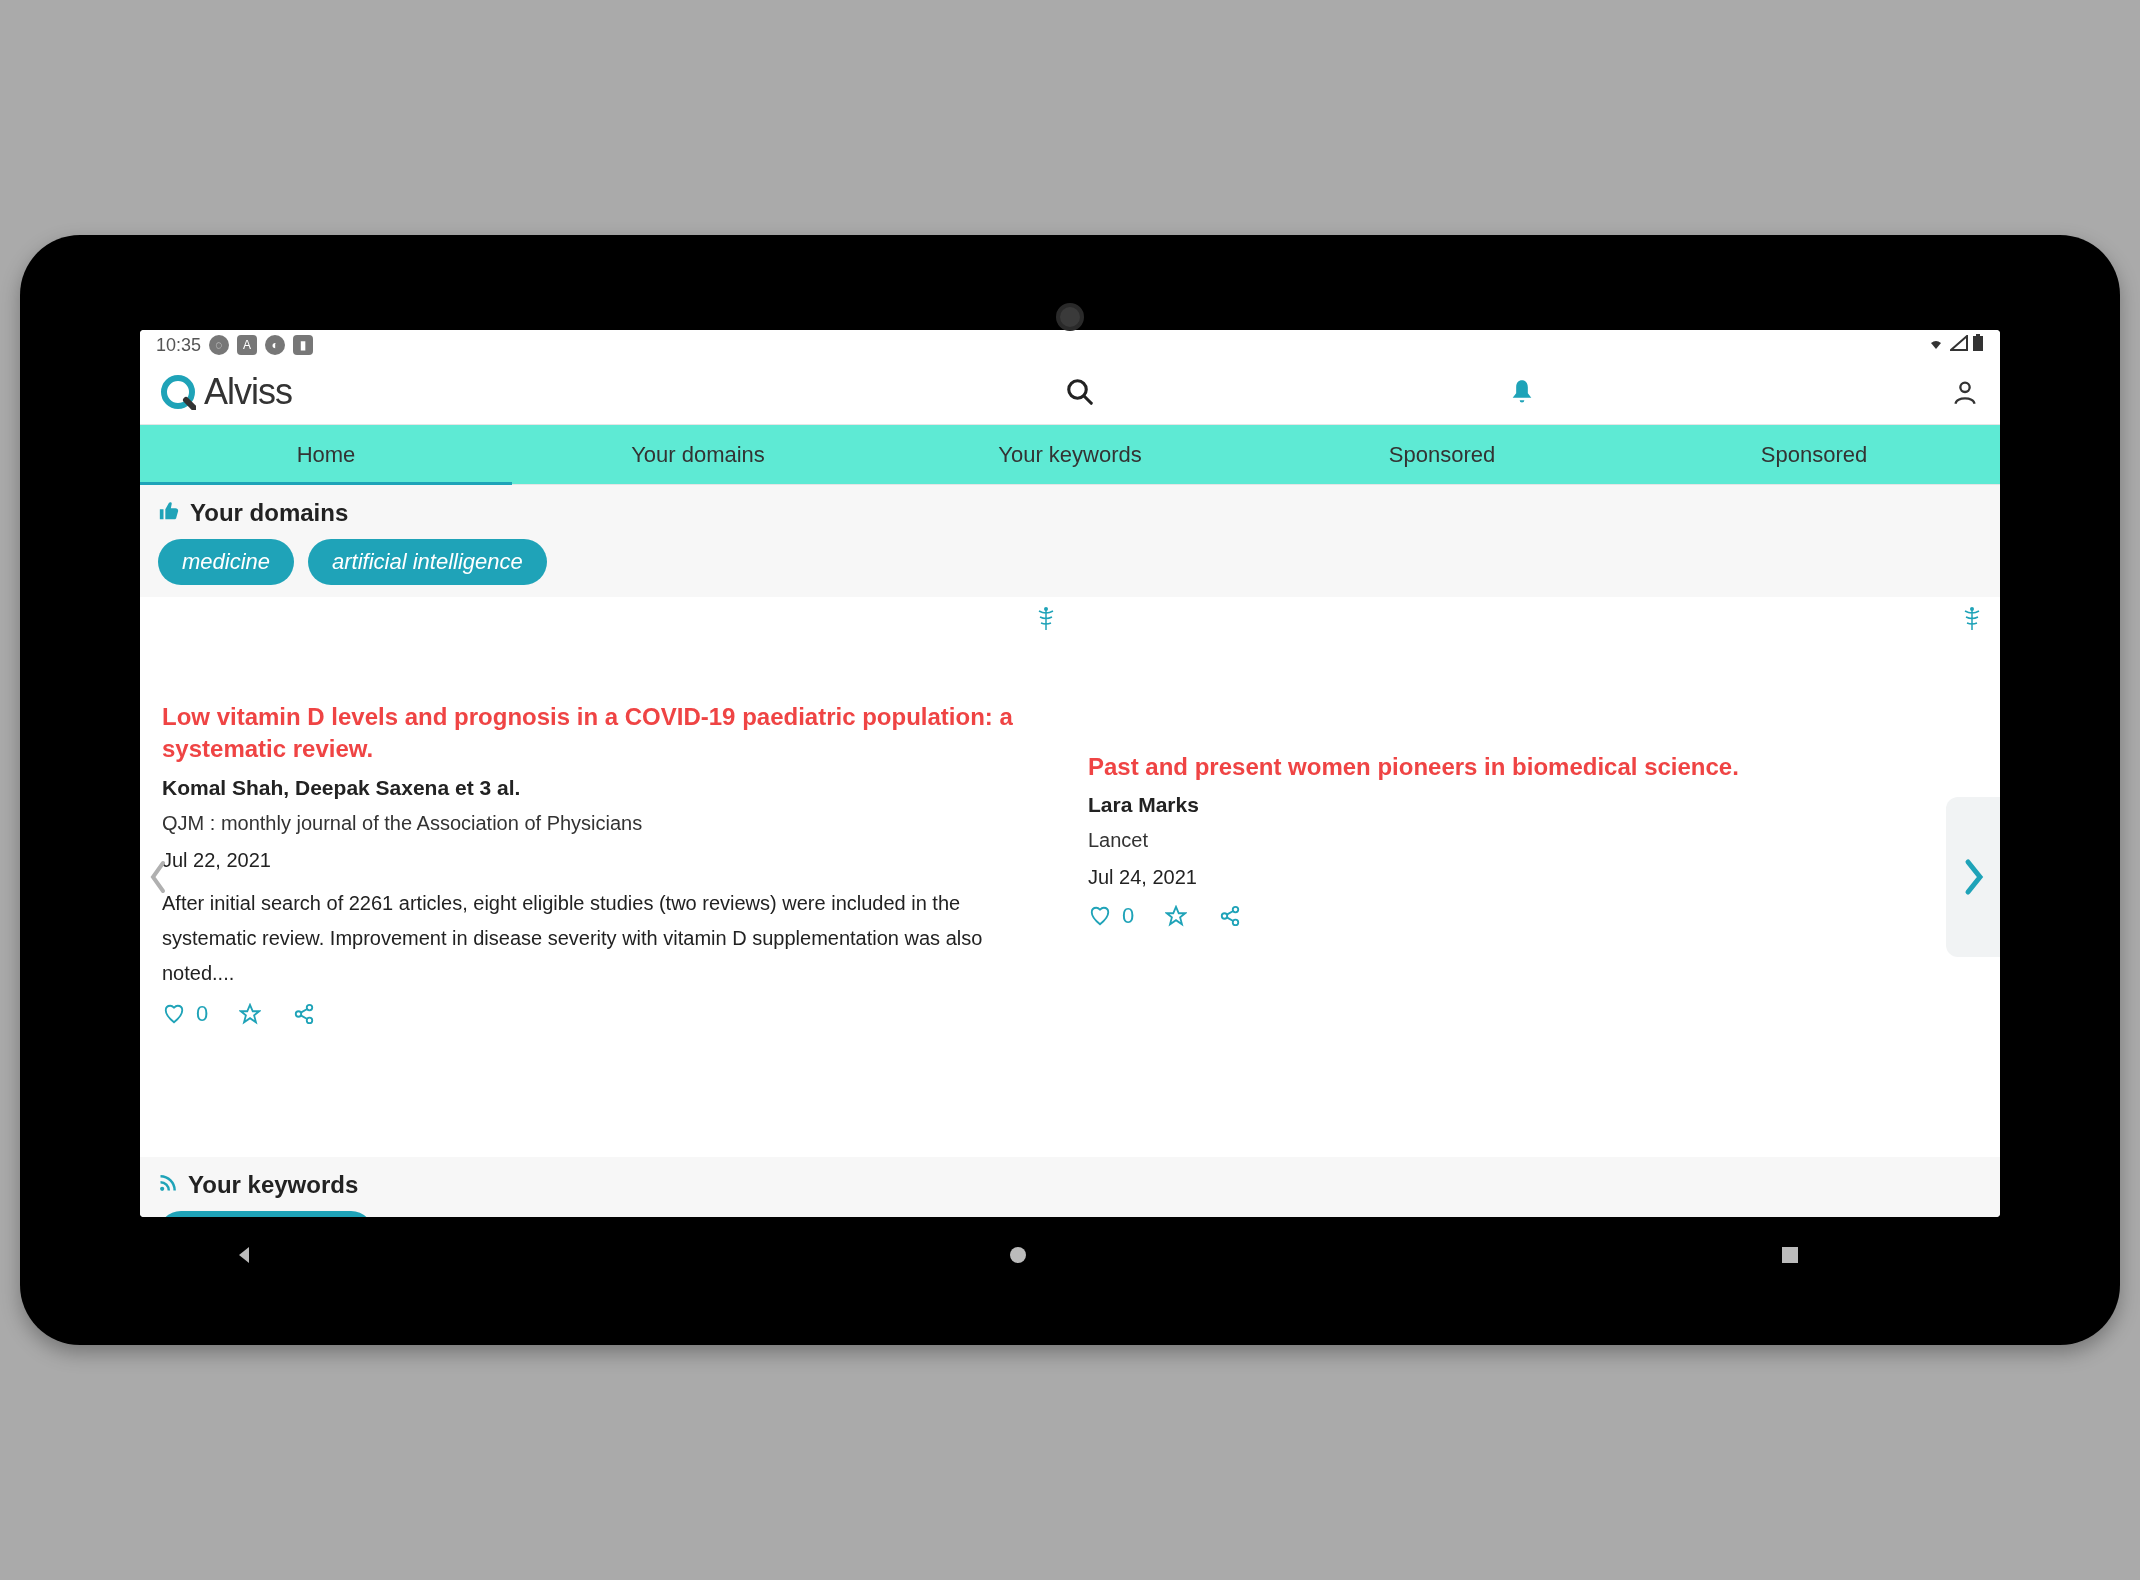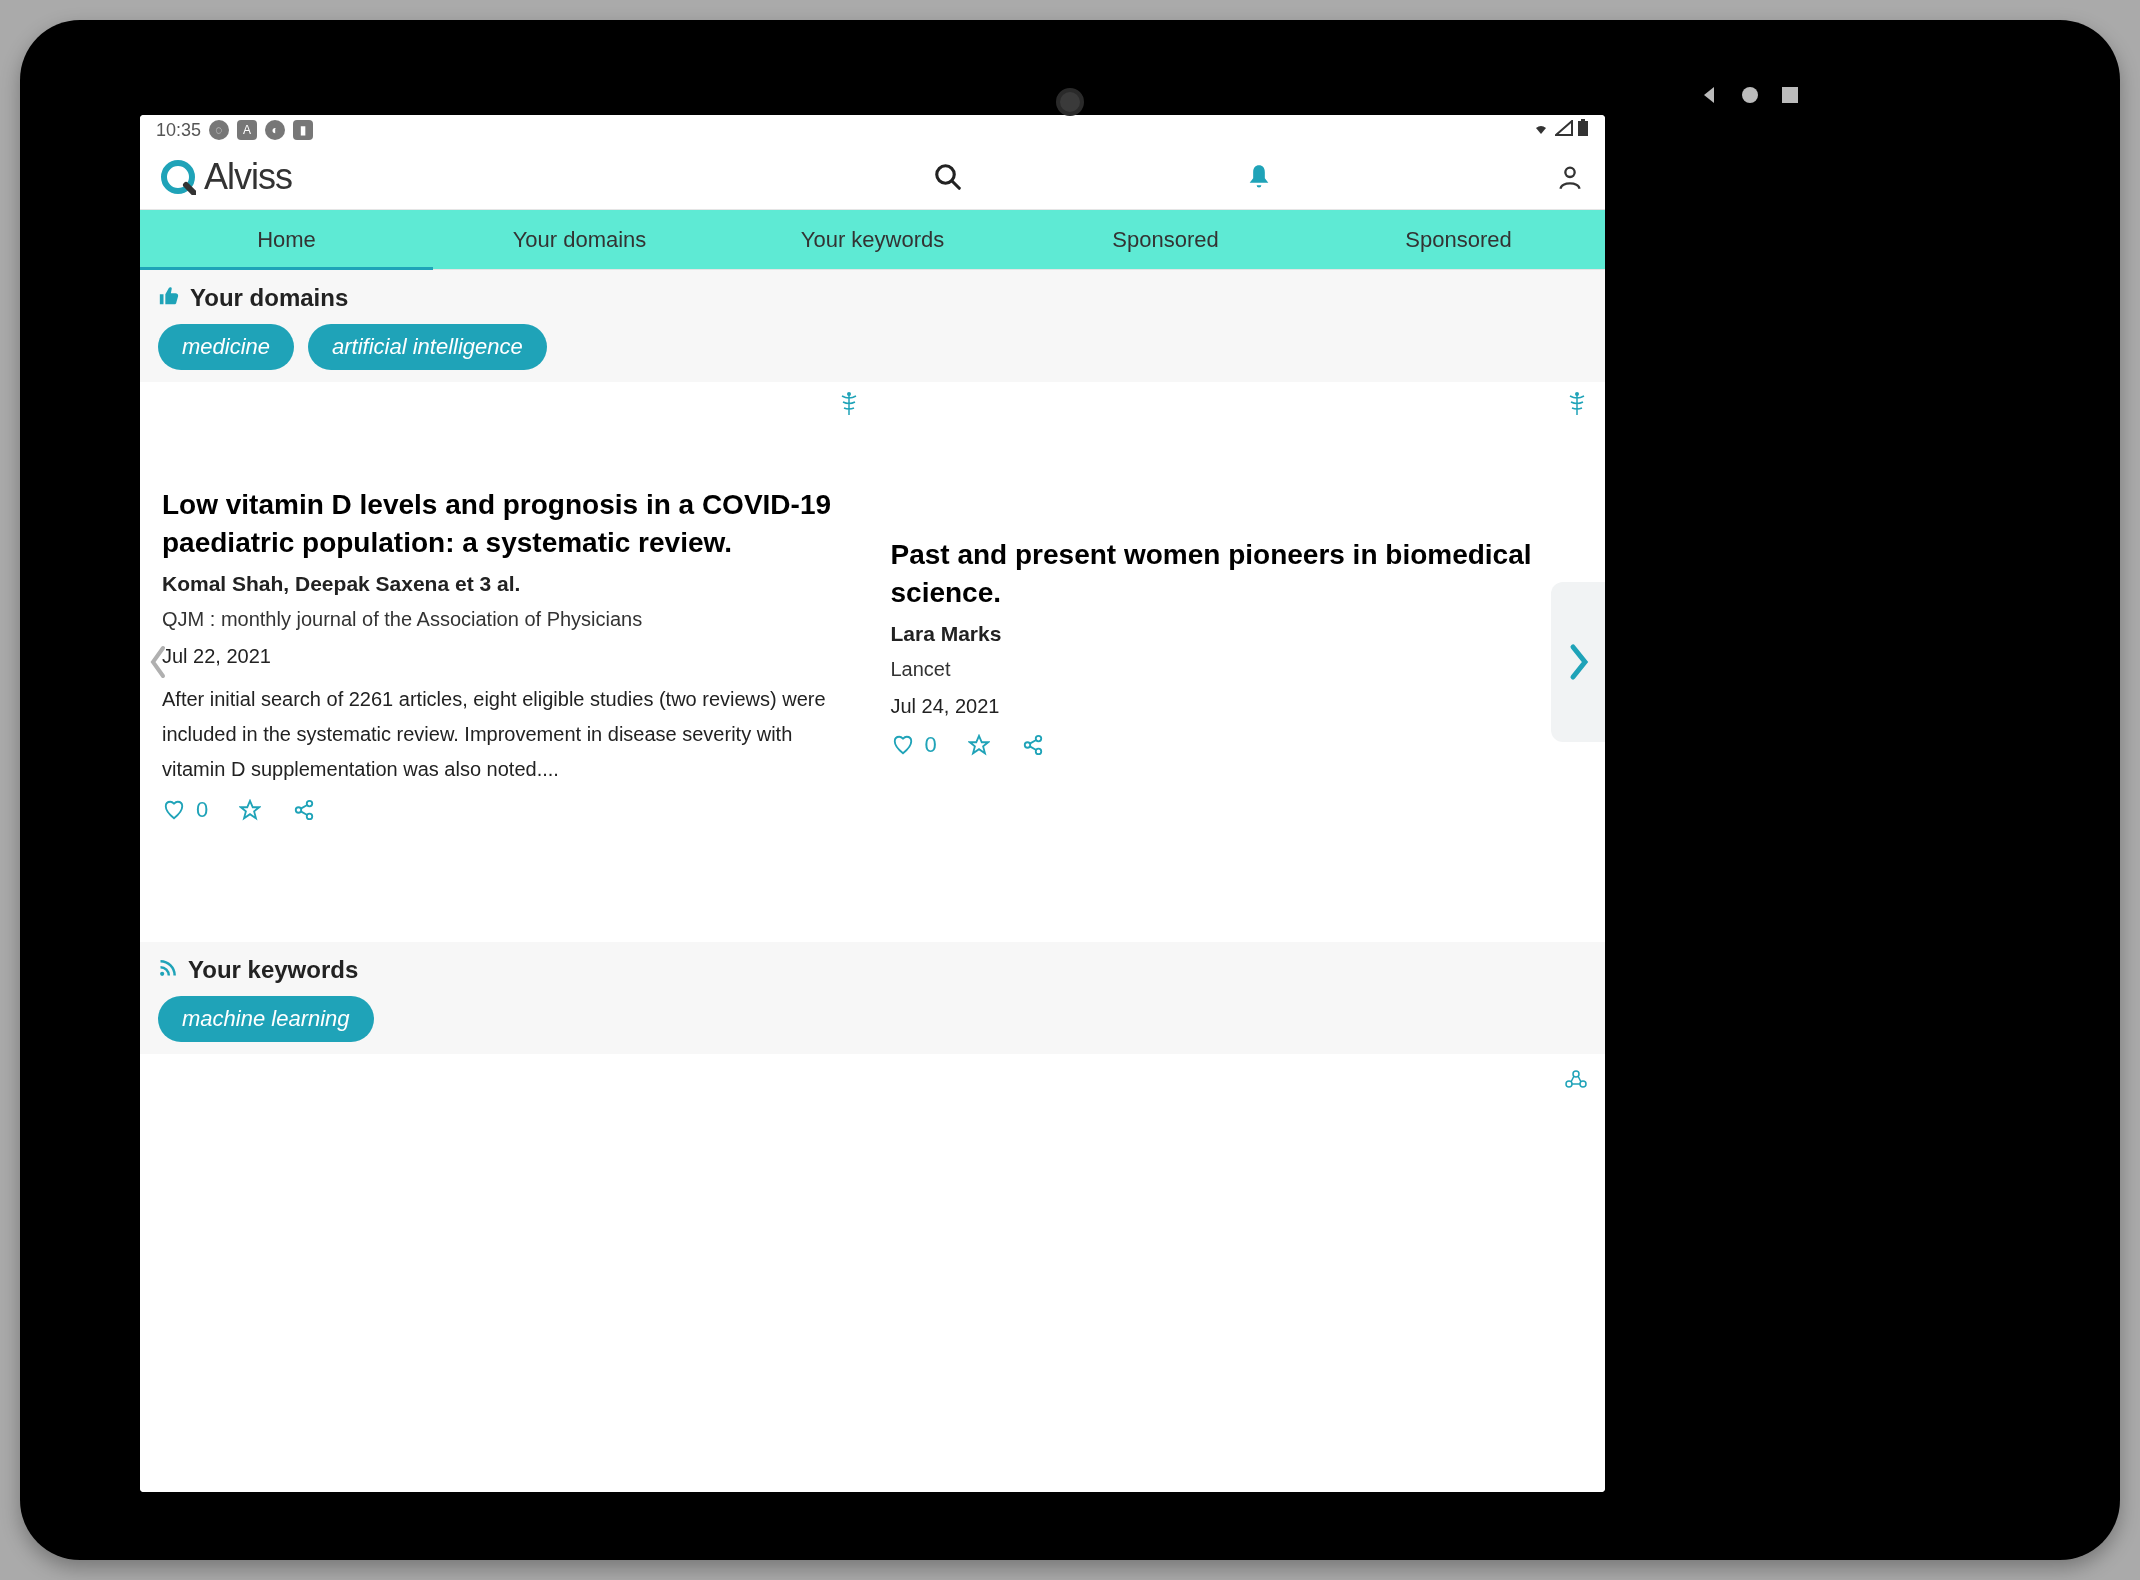--- a/index.html
+++ b/index.html
@@ -7,25 +7,26 @@
   font-family: 'Segoe UI', Tahoma, Geneva, Verdana, sans-serif;
   background: #aaa;
   width: 2140px;
   height: 1580px;
   display: flex;
   align-items: center;
   justify-content: center;
 }
 .tablet-frame {
   width: 2100px;
-  height: 1540px;
+  height: 1110px;
   background: #000;
   border-radius: 60px;
   padding: 45px 120px 60px 120px;
   display: flex;
+  flex-direction: column;
   position: relative;
   box-shadow: 0 8px 20px rgba(0,0,0,0.3);
 }
 .camera {
   position: absolute;
   top: 68px;
   left: 50%;
   transform: translateX(-50%);
   width: 28px;
   height: 28px;
@@ -171,23 +172,23 @@
 }
 .domain-icon {
   position: absolute;
   top: 10px;
   right: 14px;
   color: #1fa3b8;
 }
 .card-spacer { height: 90px; }
 .card-spacer-2 { height: 140px; }
 .card-title {
-  font-size: 28px;
+  font-size: 24px;
   font-weight: 600;
-  color: #000000;
+  color: #ef4444;
   line-height: 1.35;
   margin-bottom: 10px;
 }
 .card-authors {
   font-size: 21px;
   font-weight: 600;
   color: #222;
   margin-bottom: 12px;
 }
 .card-journal {

